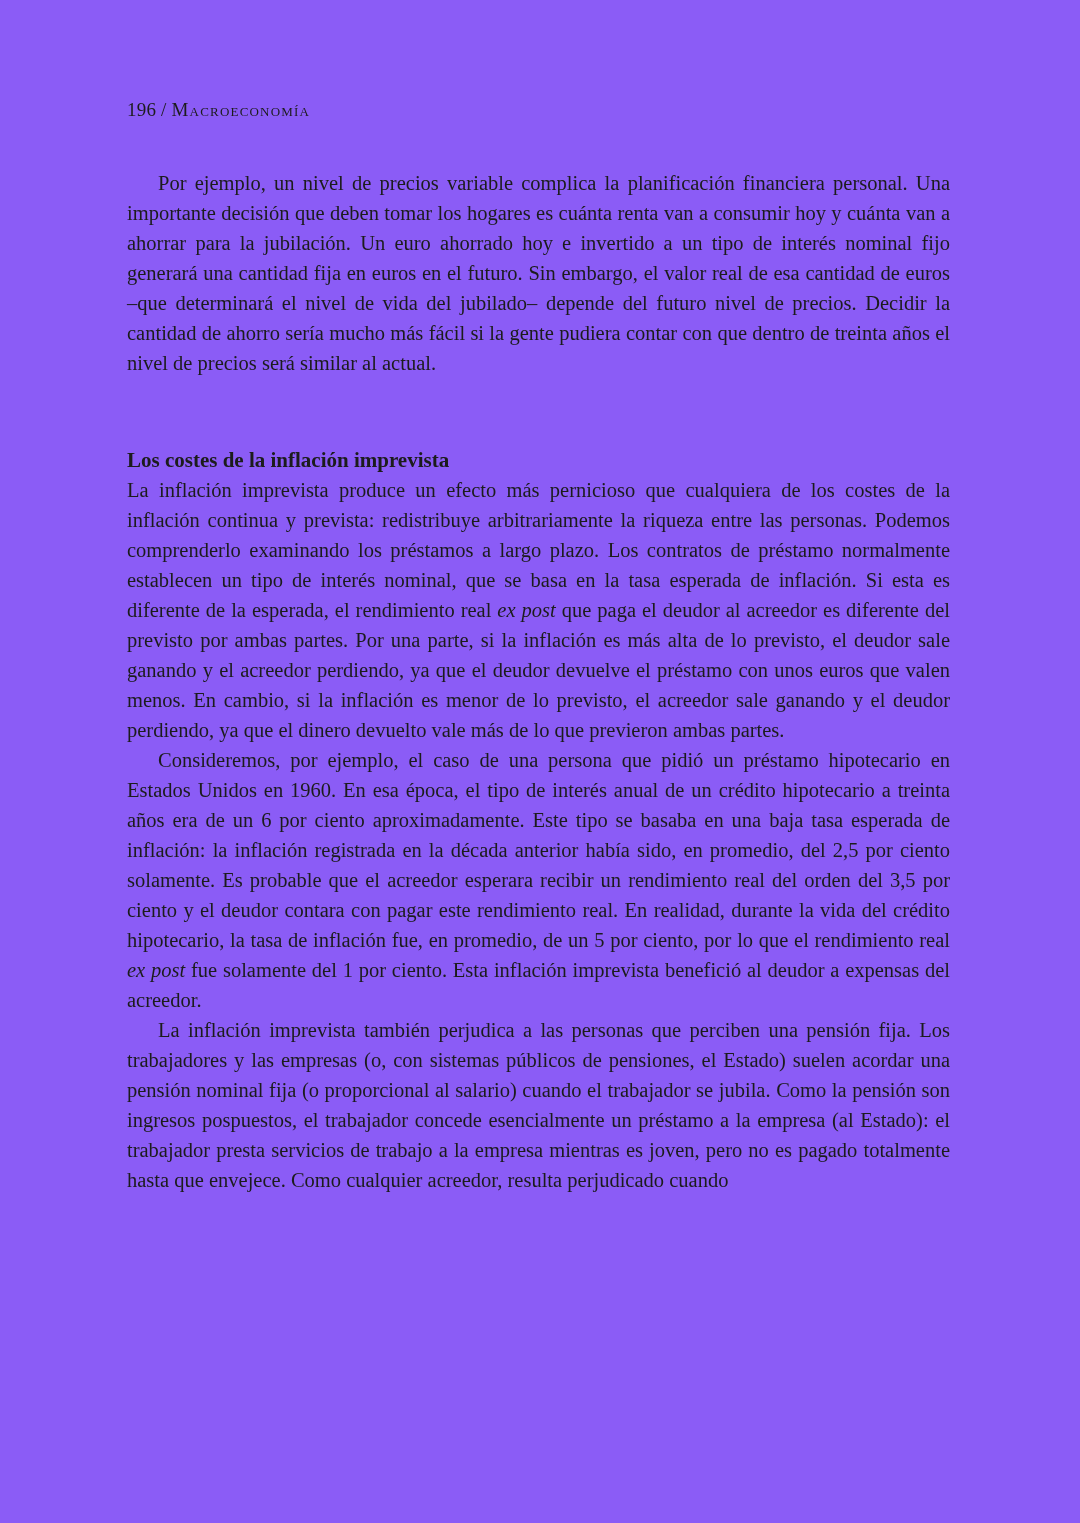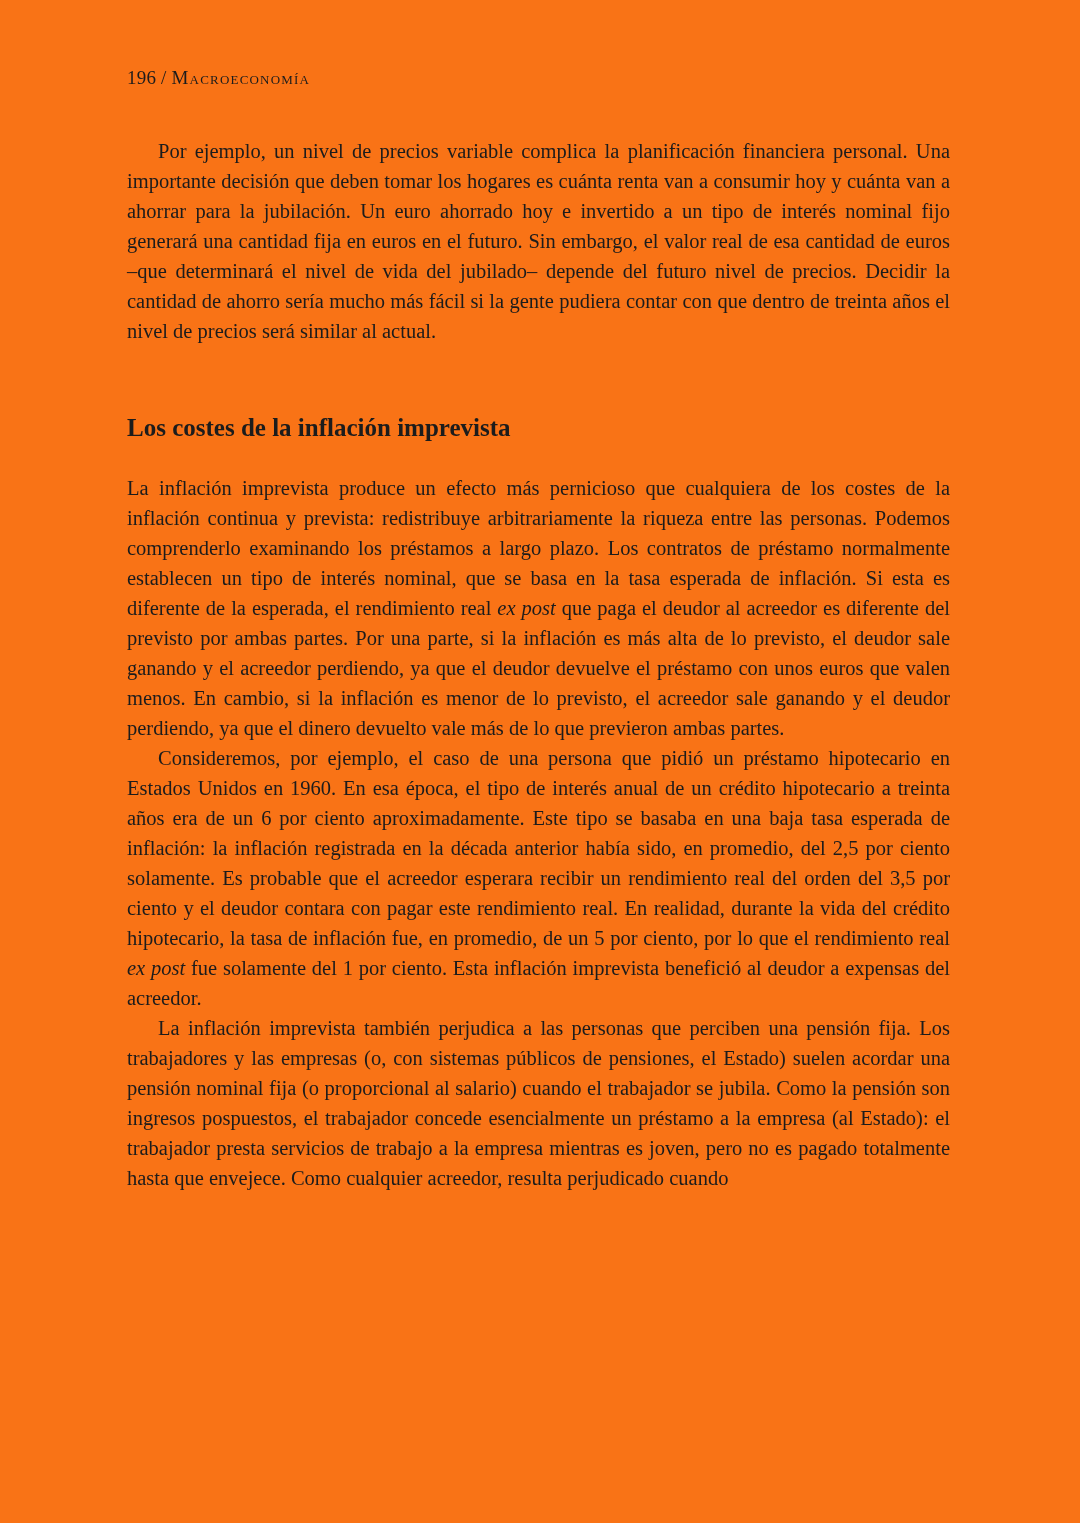--- a/index.html
+++ b/index.html
@@ -8,22 +8,22 @@
     width: 1080px;
     height: 1523px;
     position: relative;
     font-family: "Liberation Serif", "DejaVu Serif", serif;
     color: #1c1c1c;
     overflow: hidden;
   }
   .page {
     position: absolute;
     inset: 0;
-    padding: 66px 130px 0 127px;
-    background: #f97316;
+    padding: 98px 130px 0 127px;
+    background: #8b5cf6;
   }
   .running-header {
     font-size: 19px;
     line-height: 24px;
     letter-spacing: 0.2px;
     margin-bottom: 46px;
     color: #1c1c1c;
   }
   .running-header .smallcaps {
     font-variant: small-caps;
@@ -34,25 +34,24 @@
     line-height: 30px;
     text-align: justify;
     hyphens: auto;
     -webkit-hyphens: auto;
     color: #1c1c1c;
   }
   p.para { text-align: justify; }
   p.indent { text-indent: 31px; }
   p.noindent { text-indent: 0; }
   h3.section-heading {
-    font-size: 25px;
+    font-size: 21px;
     line-height: 30px;
     font-weight: bold;
     margin-top: 67px;
-    margin-bottom: 30px;
     text-align: left;
   }
   em.italic-run { }
 </style>
 </head>
 <body>
 
 <div class="page">
 
   <div class="running-header">

